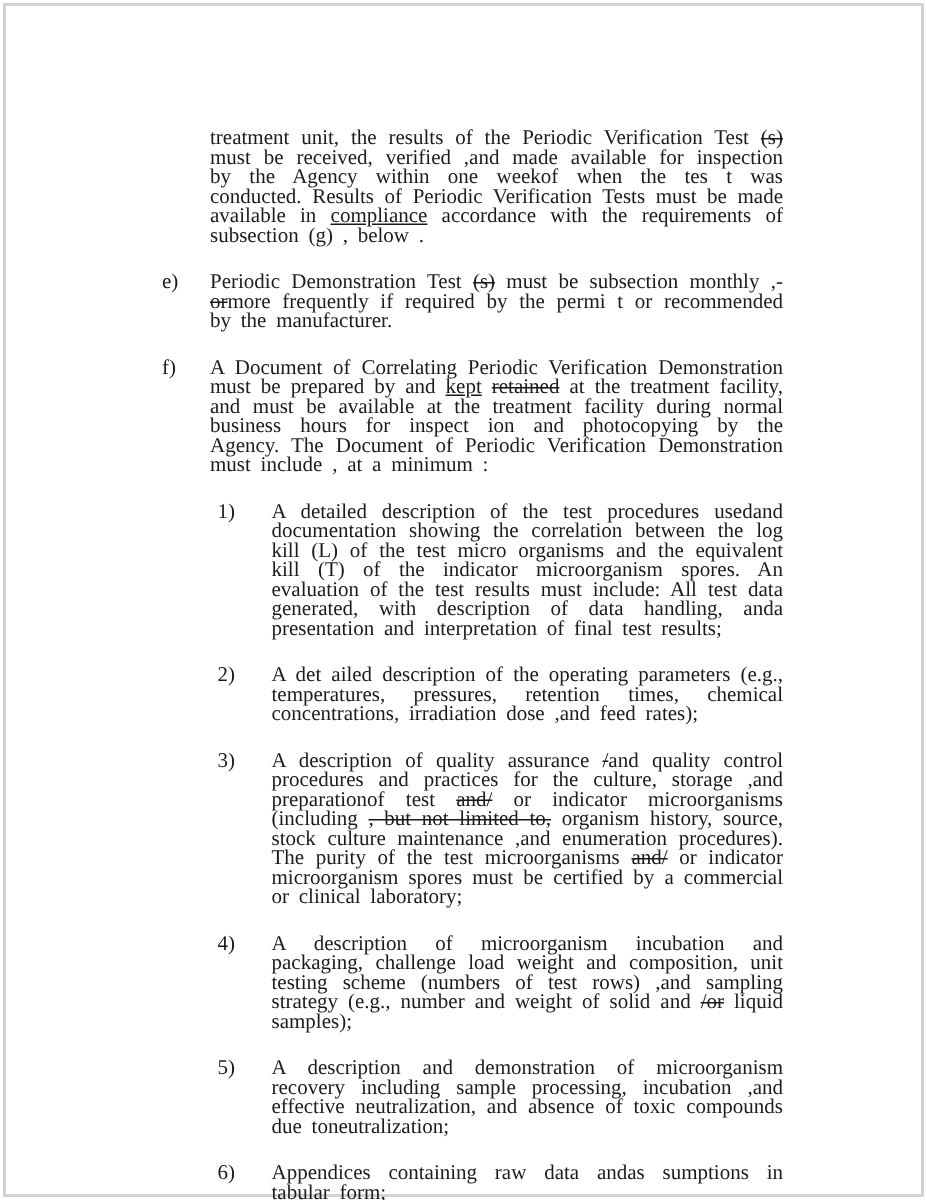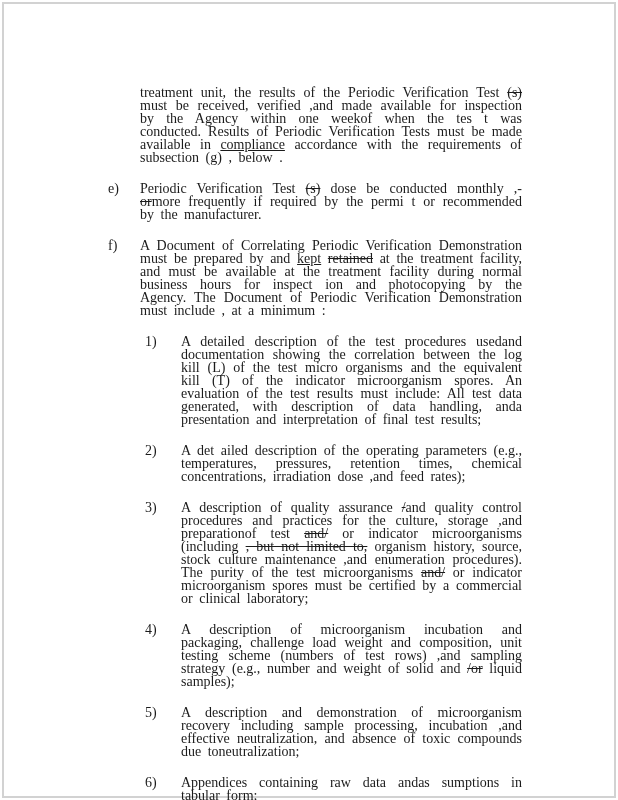--- a/index.html
+++ b/index.html
@@ -50,21 +50,21 @@
 
 <div id="page">
   <div id="scan-border"></div>
   <div id="doc-body">
       <div class="block main">
         <span class="marker"></span>
         <span class="text"><span class="seg">treatment unit, the results of the Periodic Verification Test </span><span class="seg strike">(s)</span><span class="seg"> must be received, verified ,and made available for inspection by the Agency within one weekof when the tes t was conducted.  Results of Periodic Verification Tests must be made available in </span><span class="seg underline">compliance</span><span class="seg"> accordance with the requirements of subsection (g) , below .</span></span>
       </div>
       <div class="block main">
         <span class="marker">e)</span>
-        <span class="text"><span class="seg">Periodic Verification Test </span><span class="seg strike">(s)</span><span class="seg"> dose be conducted monthly ,-</span><span class="seg strike">or</span><span class="seg">more frequently if required by the permi t or recommended by the manufacturer.</span></span>
+        <span class="text"><span class="seg">Periodic Demonstration Test </span><span class="seg strike">(s)</span><span class="seg"> must be subsection monthly ,-</span><span class="seg strike">or</span><span class="seg">more frequently if required by the permi t or recommended by the manufacturer.</span></span>
       </div>
       <div class="block main">
         <span class="marker">f)</span>
         <span class="text"><span class="seg">A Document of Correlating Periodic Verification Demonstration must be prepared by and </span><span class="seg underline">kept</span><span class="seg"> </span><span class="seg strike">retained</span><span class="seg"> at the treatment facility, and must be available at the treatment facility during normal business hours for inspect ion and photocopying by the Agency.  The Document of Periodic Verification Demonstration must include , at a minimum :</span></span>
       </div>
       <div class="block sub">
         <span class="marker">1)</span>
         <span class="text"><span class="seg">A detailed description of the test procedures usedand documentation showing the correlation between the log kill (L) of the test micro organisms and the equivalent kill (T) of the indicator microorganism spores.  An evaluation of the test results must include:  All test data generated, with description of data handling, anda presentation and interpretation of final test results;</span></span>
       </div>
       <div class="block sub">

